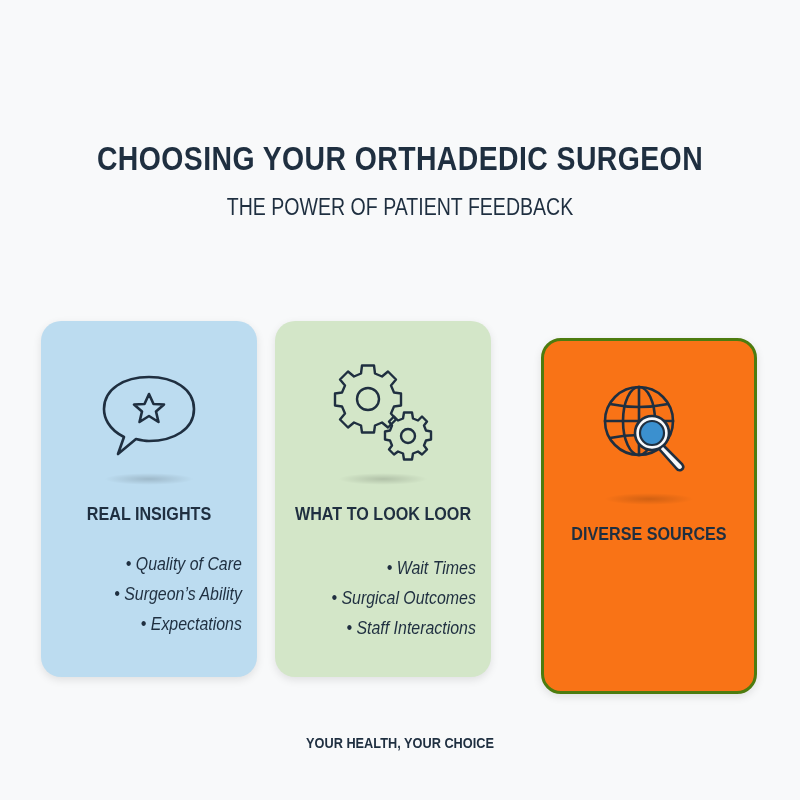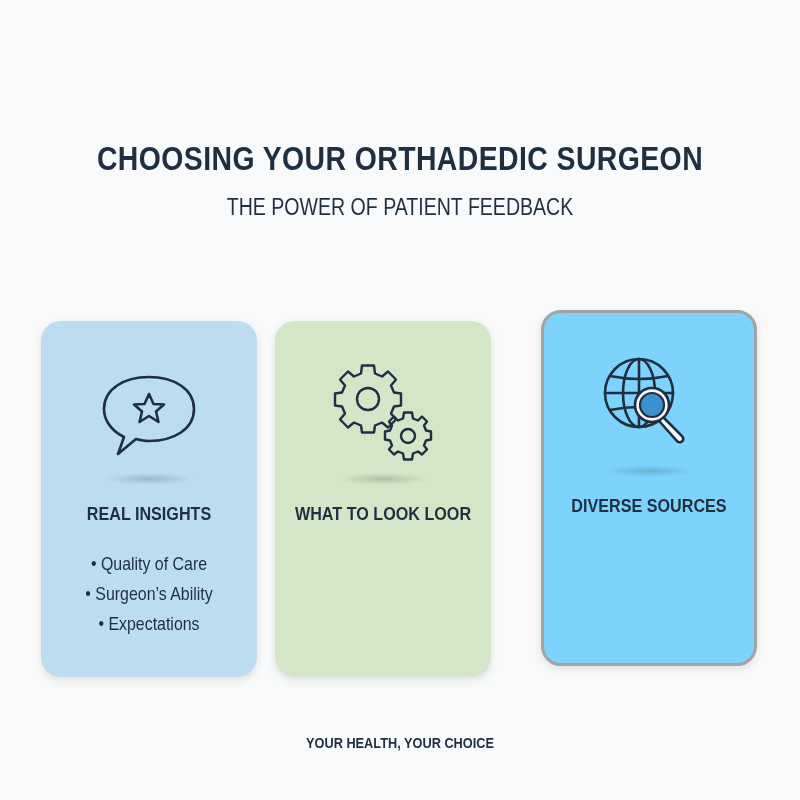--- a/index.html
+++ b/index.html
@@ -22,36 +22,36 @@
     transform:scaleX(0.85); transform-origin:center;
   }
   .card {
     position:absolute; top:301px; width:216px; height:356px;
     border-radius:20px; box-sizing:border-box;
     box-shadow:0 3px 8px rgba(0,0,0,0.10);
     margin-top:20px;
   }
   .card1 { left:41px; background:#bcdcf0; }
   .card2 { left:275px; background:#d3e6c8; }
-  .card3 { left:541px; top:290px; background:#7dd3fc; border:3px solid #a3a3a3; }
+  .card3 { left:541px; top:318px; background:#f97316; border:3px solid #4d7c0f; }
   .icon { position:absolute; left:50%; transform:translateX(-50%); top:38px; width:110px; height:110px; }
   .icon svg { width:100%; height:100%; }
   .shadow {
     position:absolute; left:50%; transform:translateX(-50%);
     top:152px; width:90px; height:12px; border-radius:50%;
     background:radial-gradient(ellipse at center, rgba(0,0,0,0.16) 0%, rgba(0,0,0,0) 70%);
   }
   .card-title {
     position:absolute; left:0; width:100%; top:182px;
     text-align:center; font-size:19px; font-weight:bold;
     transform:scaleX(0.85); transform-origin:center;
   }
   .bullets {
     position:absolute; left:0; width:100%; top:228px;
-    list-style:none; margin:0; padding:0; text-align:center;
+    list-style:none; margin:0; padding:0; text-align:right;font-style:italic;
   }
   .bullets li {
     font-size:18.5px; line-height:30px; white-space:nowrap;
     transform:scaleX(0.86); transform-origin:center;
   }
   .card2 .bullets, .card3 .bullets { top:232px; }
   .footer {
     position:absolute; left:0; width:800px; top:734px;
     text-align:center; font-size:15px; font-weight:bold;
     transform:scaleX(0.85); transform-origin:center;
@@ -87,20 +87,25 @@
         <circle cx="0" cy="0" r="11"></circle>
       </g>
       <g transform="translate(80,77)">
         <path d="M-4,-20 L4,-20 L5,-14 L10,-12 L14,-16 L19,-11 L16,-7 L18,-2 L23,-1 L23,7 L18,8 L16,13 L19,17 L14,22 L10,19 L5,21 L4,27 L-4,27 L-5,21 L-10,19 L-14,22 L-19,17 L-16,13 L-18,8 L-23,7 L-23,-1 L-18,-2 L-16,-7 L-19,-11 L-14,-16 L-10,-12 L-5,-14 Z" transform="translate(0,-3.5)"></path>
         <circle cx="0" cy="0" r="7"></circle>
       </g>
     </svg>
   </div>
   <div class="shadow"></div>
   <div class="card-title">WHAT TO LOOK LOOR</div>
+  <ul class="bullets">
+    <li>• Wait Times</li>
+    <li>• Surgical Outcomes</li>
+    <li>• Staff Interactions</li>
+  </ul>
 </div>
 
 <div class="card card3">
   <div class="icon" style="top:35px;">
     <svg viewBox="0 0 110 110" fill="none" stroke="#1f2f40" stroke-width="2.6" stroke-linecap="round">
       <circle cx="45" cy="45" r="34"></circle>
       <ellipse cx="45" cy="45" rx="16" ry="34"></ellipse>
       <line x1="45" y1="11" x2="45" y2="79"></line>
       <line x1="11" y1="45" x2="79" y2="45"></line>
       <path d="M16 28 Q45 34 74 28"></path>

